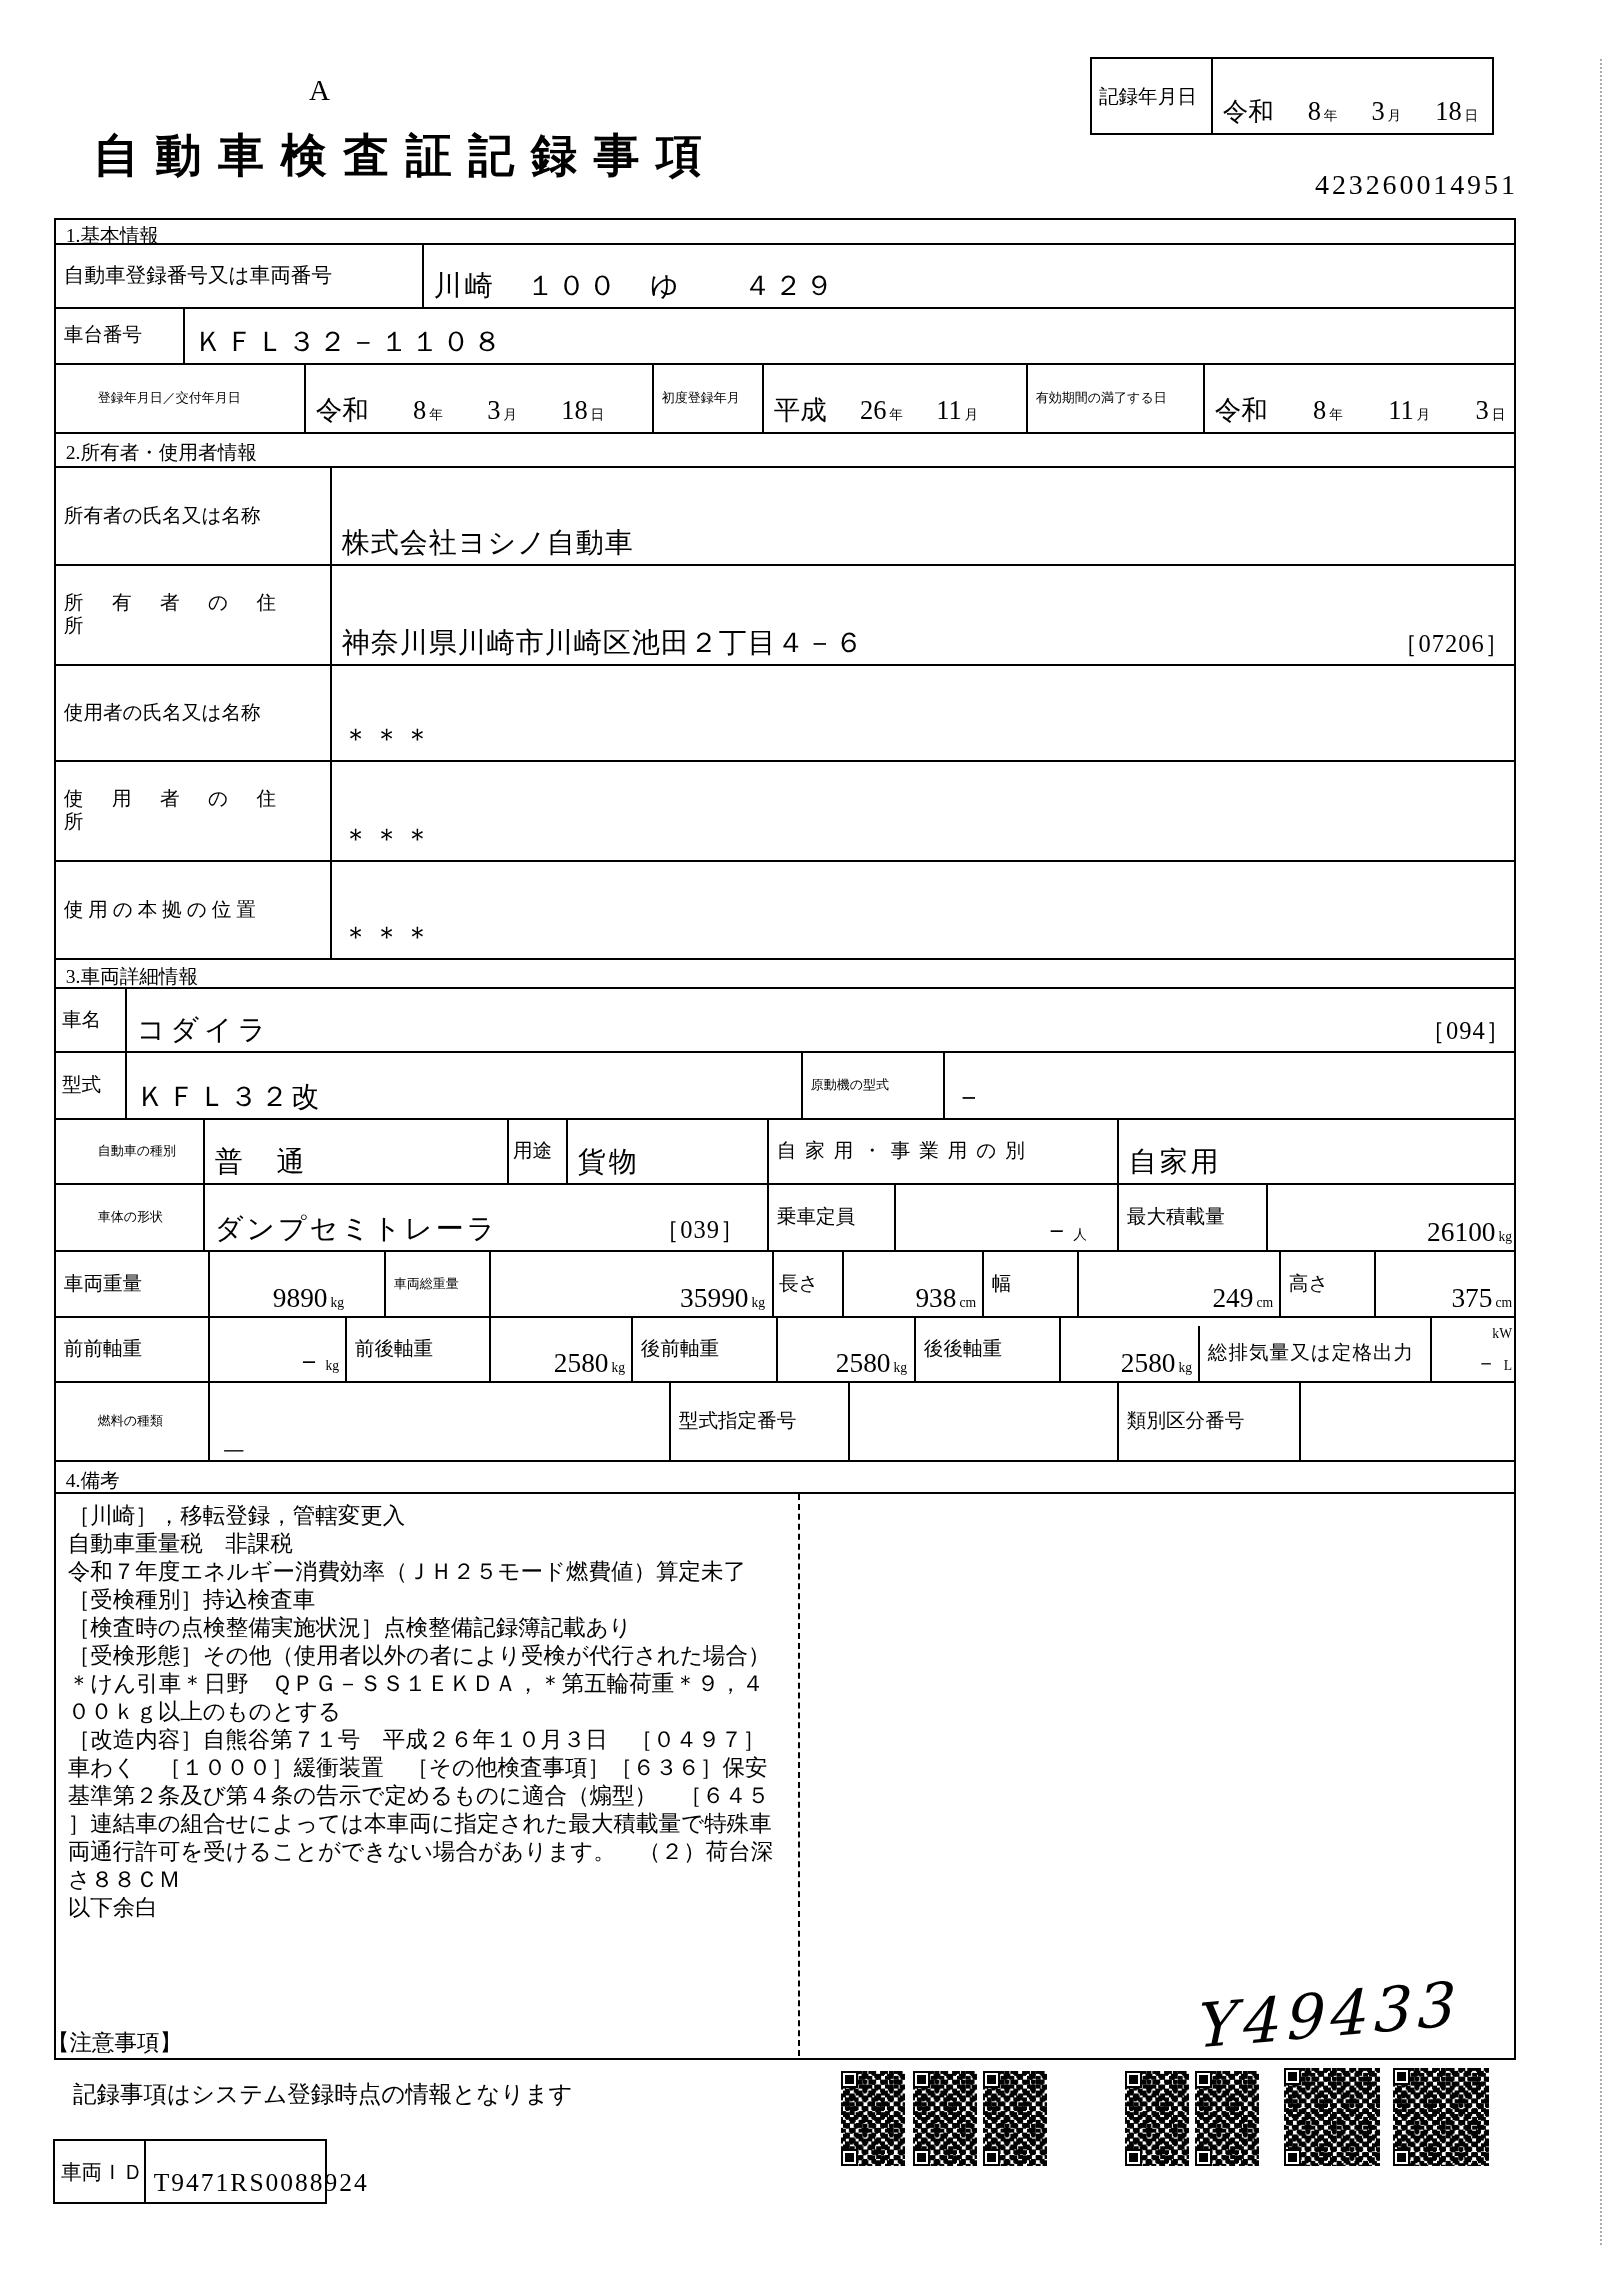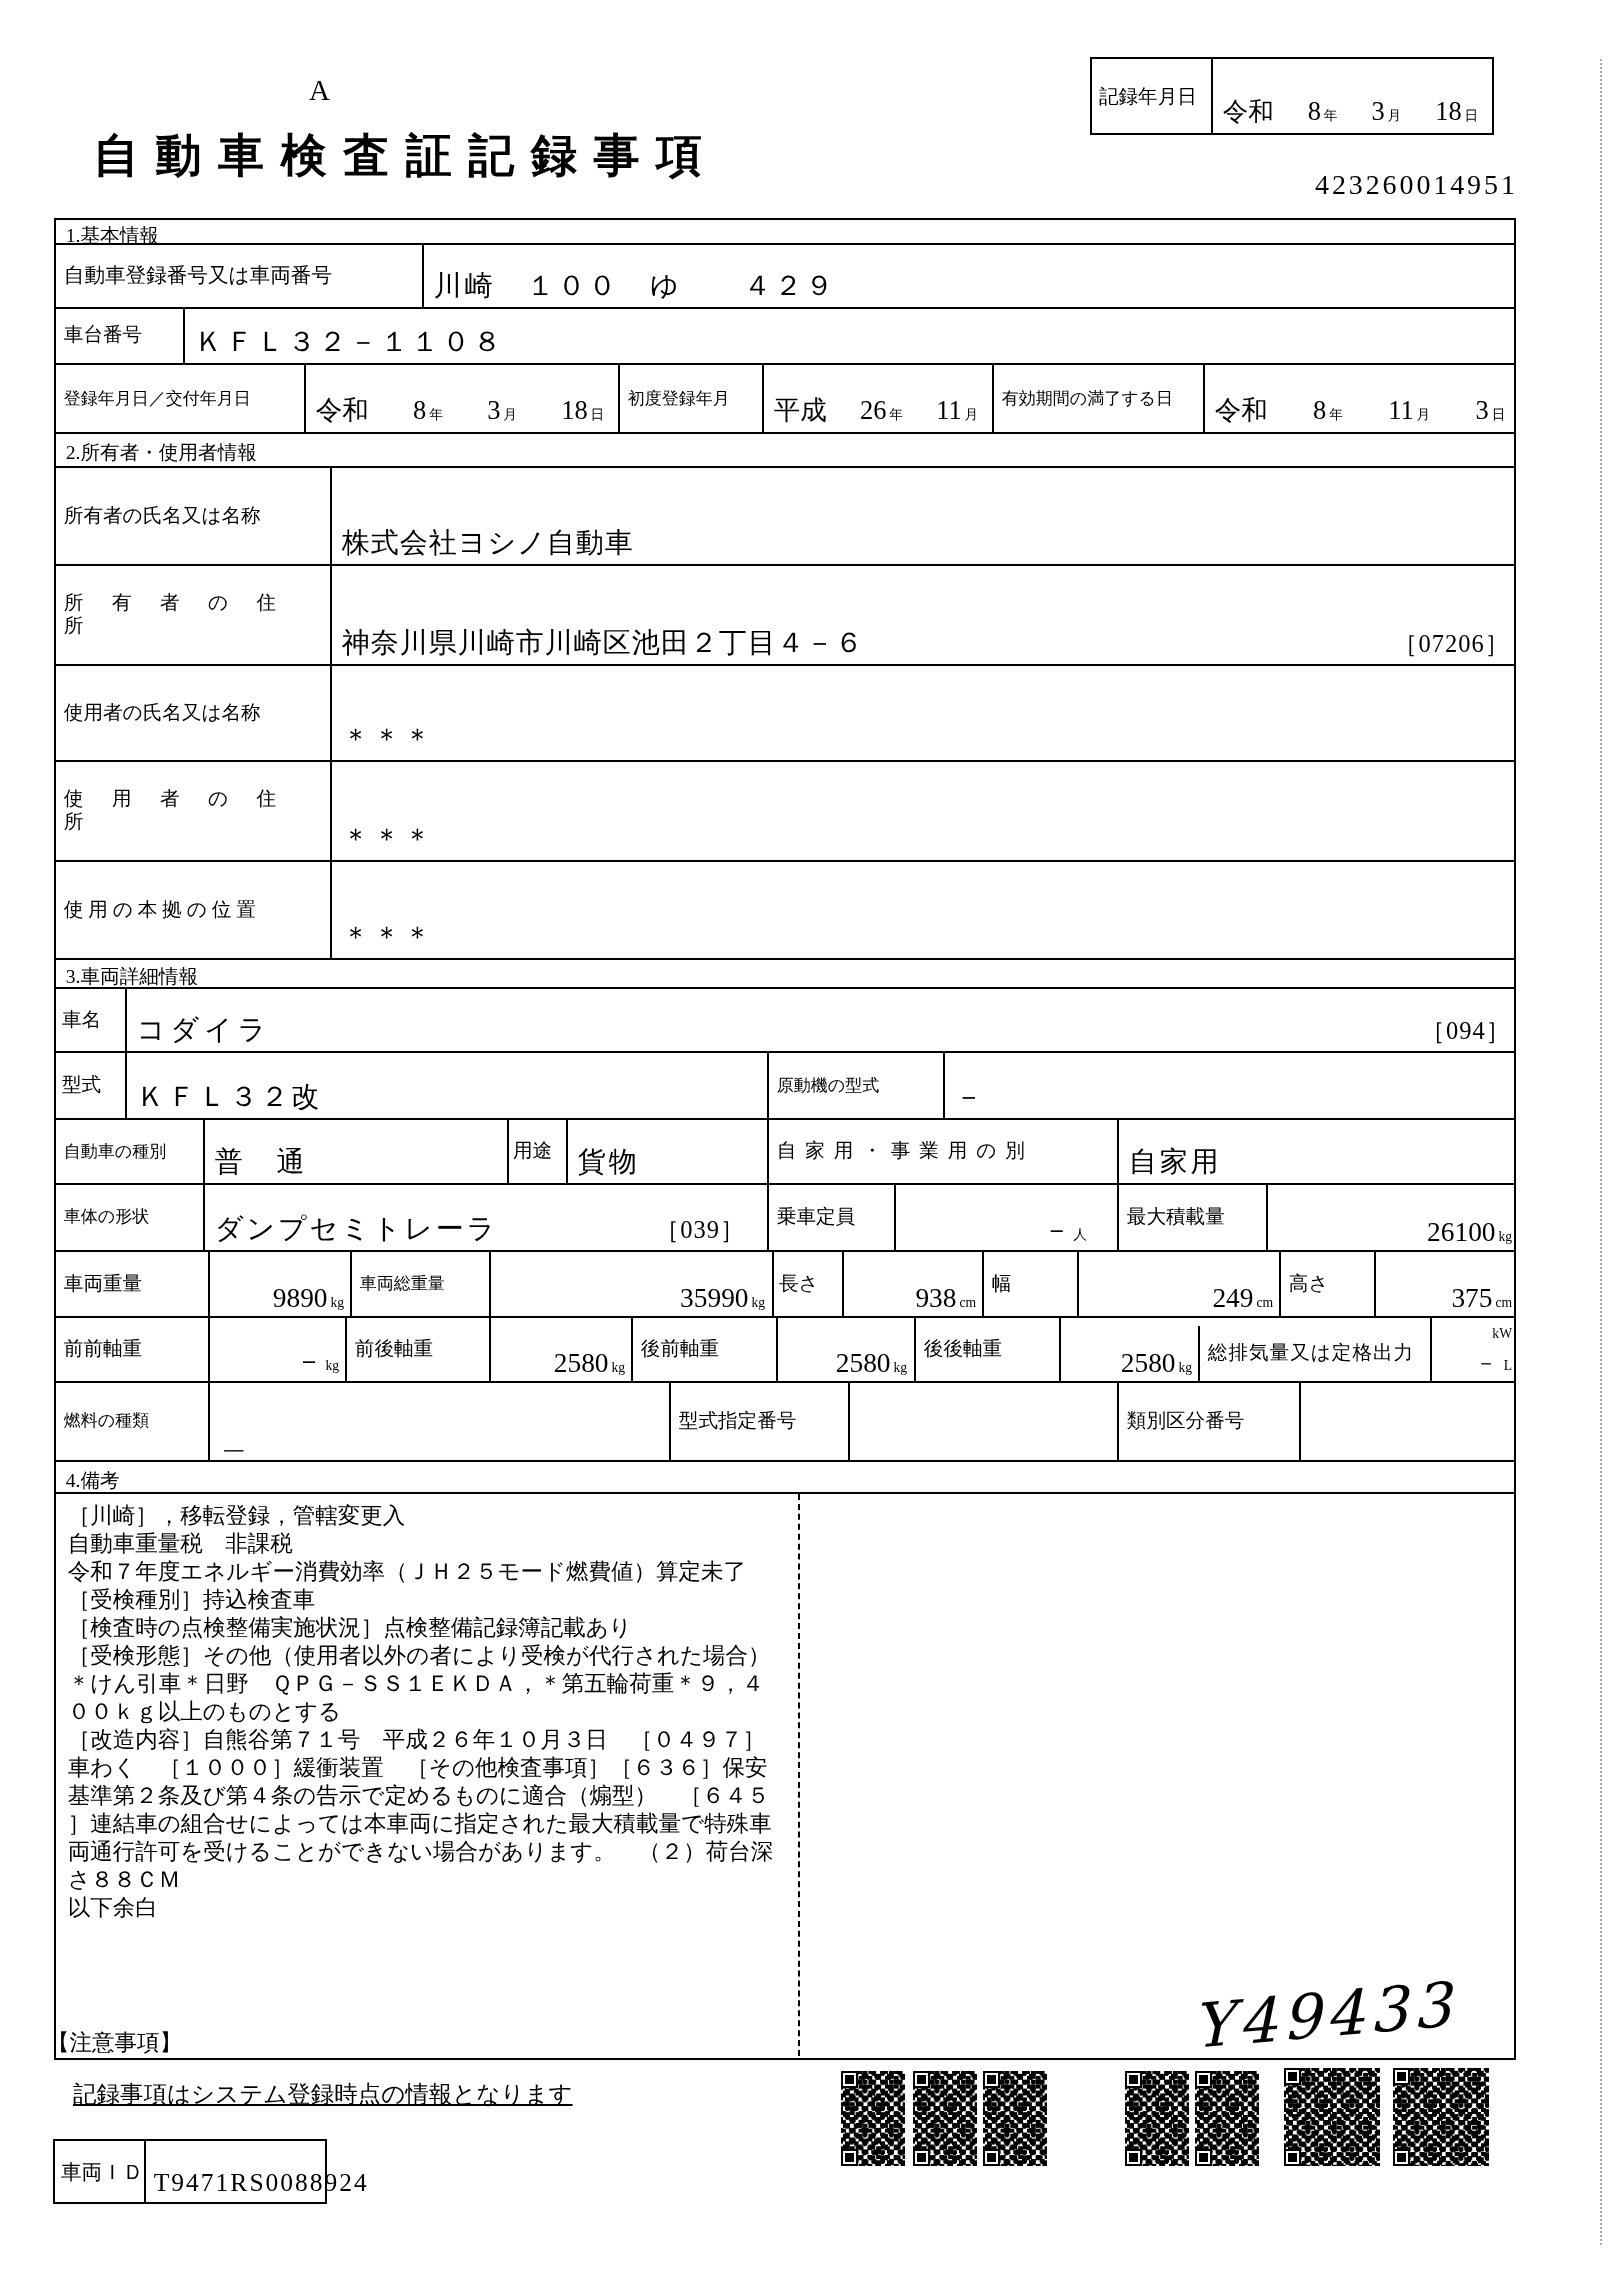--- a/index.html
+++ b/index.html
@@ -12,37 +12,37 @@
   #rdbox{position:absolute;left:1090px;top:57px;width:404px;height:78px;border:2px solid #000;box-sizing:border-box;}
   #rdbox .lcell{position:absolute;left:0;top:0;bottom:0;width:121px;border-right:2px solid #000;display:flex;align-items:center;padding-left:6.9px;box-sizing:border-box;font-size:19.6px;}
   #rdbox .vcell{position:absolute;left:121px;right:0;top:0;bottom:0;}
   
   #tbl{position:absolute;left:54px;top:218px;width:1462px;height:1842px;border:2.9px solid #000;box-sizing:border-box;}
   .tr{position:absolute;left:0;right:0;border-bottom:2.9px solid #000;box-sizing:border-box;}
   .tr.last{border-bottom:none;}
   .c{position:absolute;top:0;bottom:0;border-left:2px solid #000;box-sizing:border-box;}
   .c.first{border-left:none;}
   .lbc{display:flex;align-items:center;padding-left:7.8px;font-size:19.6px;line-height:1.15;}
-  .lbs{font-size:17px;}
+  .lbs{font-size:13px;margin-left:34px;}
   .sech{font-size:19.6px;padding:2px 0 0 9.8px;box-sizing:border-box;}
   .vl{position:absolute;left:9.8px;bottom:2px;font-size:28px;letter-spacing:2.9px;white-space:nowrap;}
   .cd{position:absolute;right:7.8px;bottom:3.9px;font-size:24.5px;letter-spacing:1px;}
   .vr{position:absolute;right:5.9px;bottom:2px;font-size:27.4px;white-space:nowrap;}
   .unit{font-size:13.7px;margin-left:2.9px;}
   .dt{position:absolute;left:0;right:0;bottom:2px;display:flex;align-items:baseline;justify-content:space-between;padding:0 13.7px 2px 9.8px;font-size:26.5px;}
   .dt .n{font-size:26.5px;}
   .sp{letter-spacing:11.8px;}
   
   .remtext{position:absolute;left:11.8px;top:7.8px;width:723px;font-size:22.5px;line-height:28px;}
   .remtext div{white-space:nowrap;}
   .remdiv{position:absolute;left:742px;top:0;bottom:0;border-left:2px dashed #000;}
   .sig{position:absolute;left:1142px;bottom:5.9px;font-size:61px;font-style:italic;font-family:"DejaVu Serif",serif;transform:rotate(-5deg) skewX(-6deg);letter-spacing:4.9px;}
   
   #notice-title{position:absolute;left:47px;top:2027px;font-size:22.5px;}
-  #notice-text{position:absolute;left:73px;top:2078px;font-size:23.5px;text-decoration:underline;}
+  #notice-text{position:absolute;left:73px;top:2078px;font-size:23.5px;}
   #vidbox{position:absolute;left:53px;top:2139px;width:274px;height:65px;border:2px solid #000;box-sizing:border-box;}
   #vidbox .lcell{position:absolute;left:0;top:0;bottom:0;width:91px;border-right:2px solid #000;display:flex;align-items:center;padding-left:5.9px;box-sizing:border-box;font-size:20.6px;}
   #vidbox .vcell{position:absolute;left:91px;right:0;top:0;bottom:0;}
   #vidbox .vid{position:absolute;left:7.8px;bottom:3.9px;font-size:25.5px;letter-spacing:2px;}
   
   .qr{position:absolute;background:
       repeating-conic-gradient(#000 0 25%, transparent 0 50%) 0 0/8.8px 8.8px,
       repeating-conic-gradient(#000 0 25%, #fff 0 50%) 2px 2.9px/12.7px 10.8px;}
   .qf{position:absolute;width:16.7px;height:16.7px;border:2.9px solid #000;background:#fff;box-sizing:border-box;}
   .qf::after{content:"";position:absolute;inset:2px;background:#000;}

